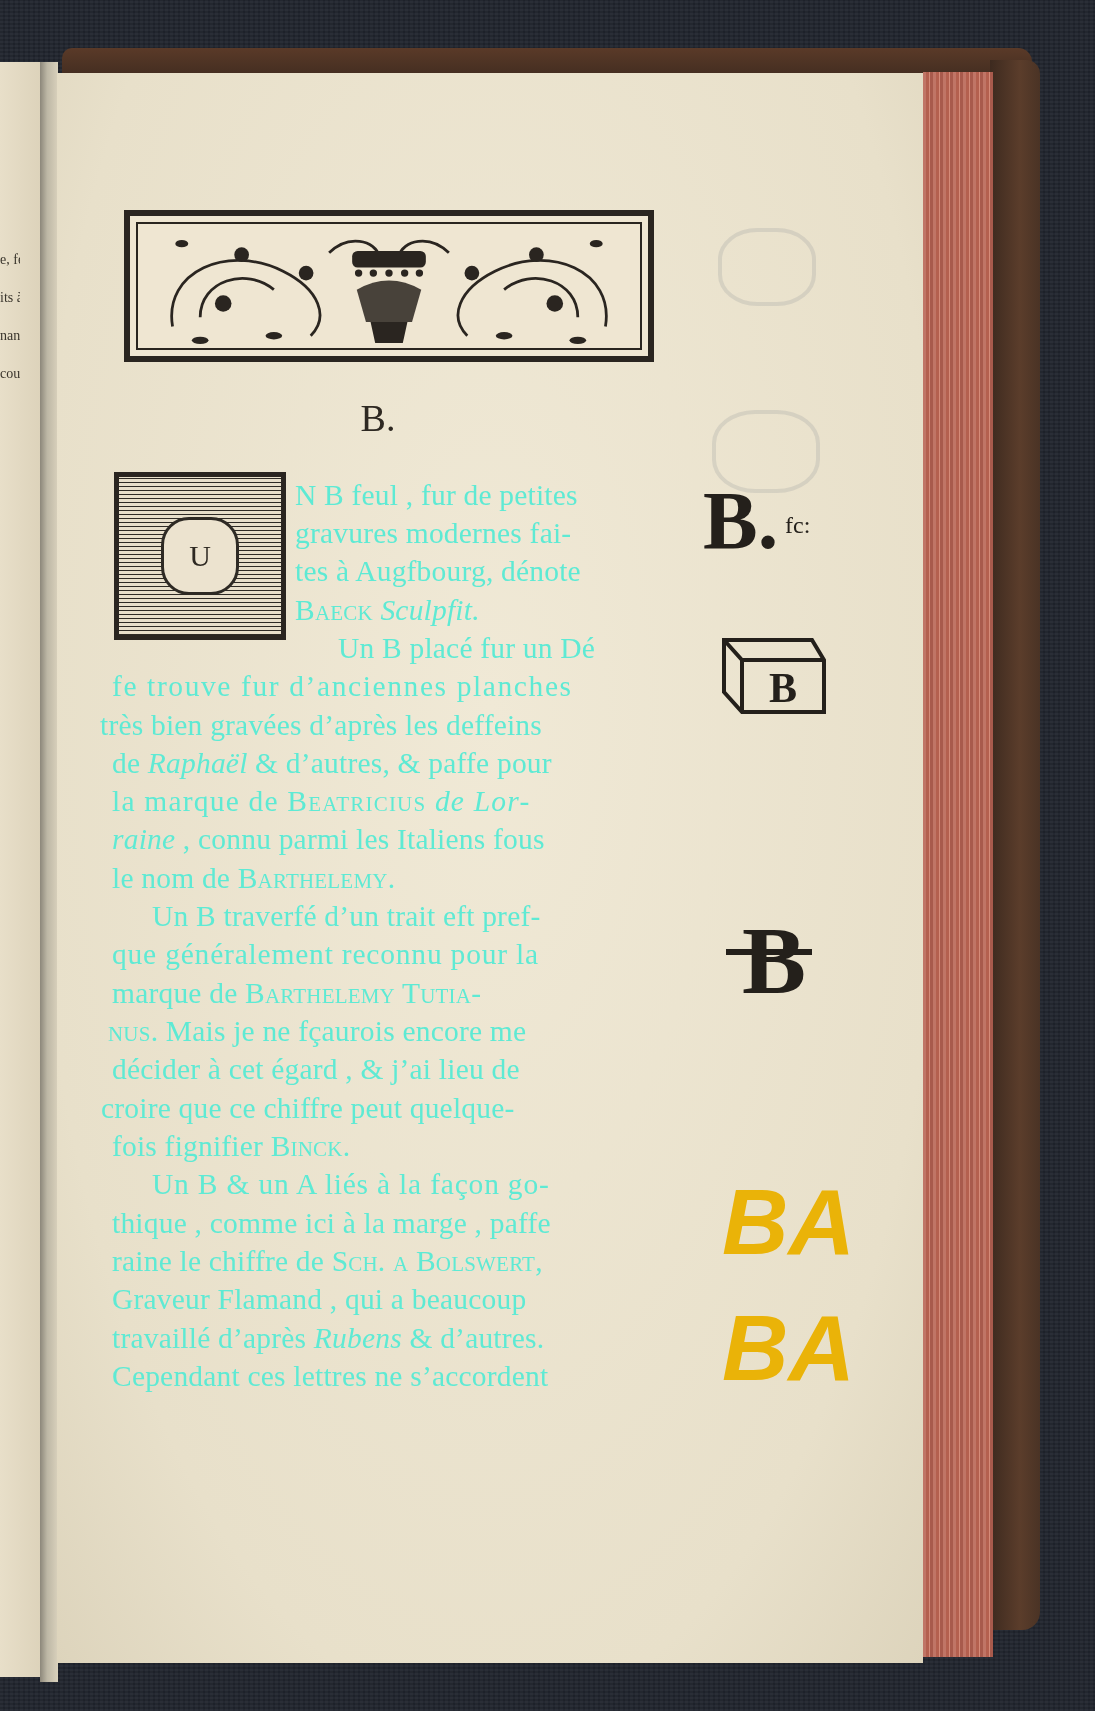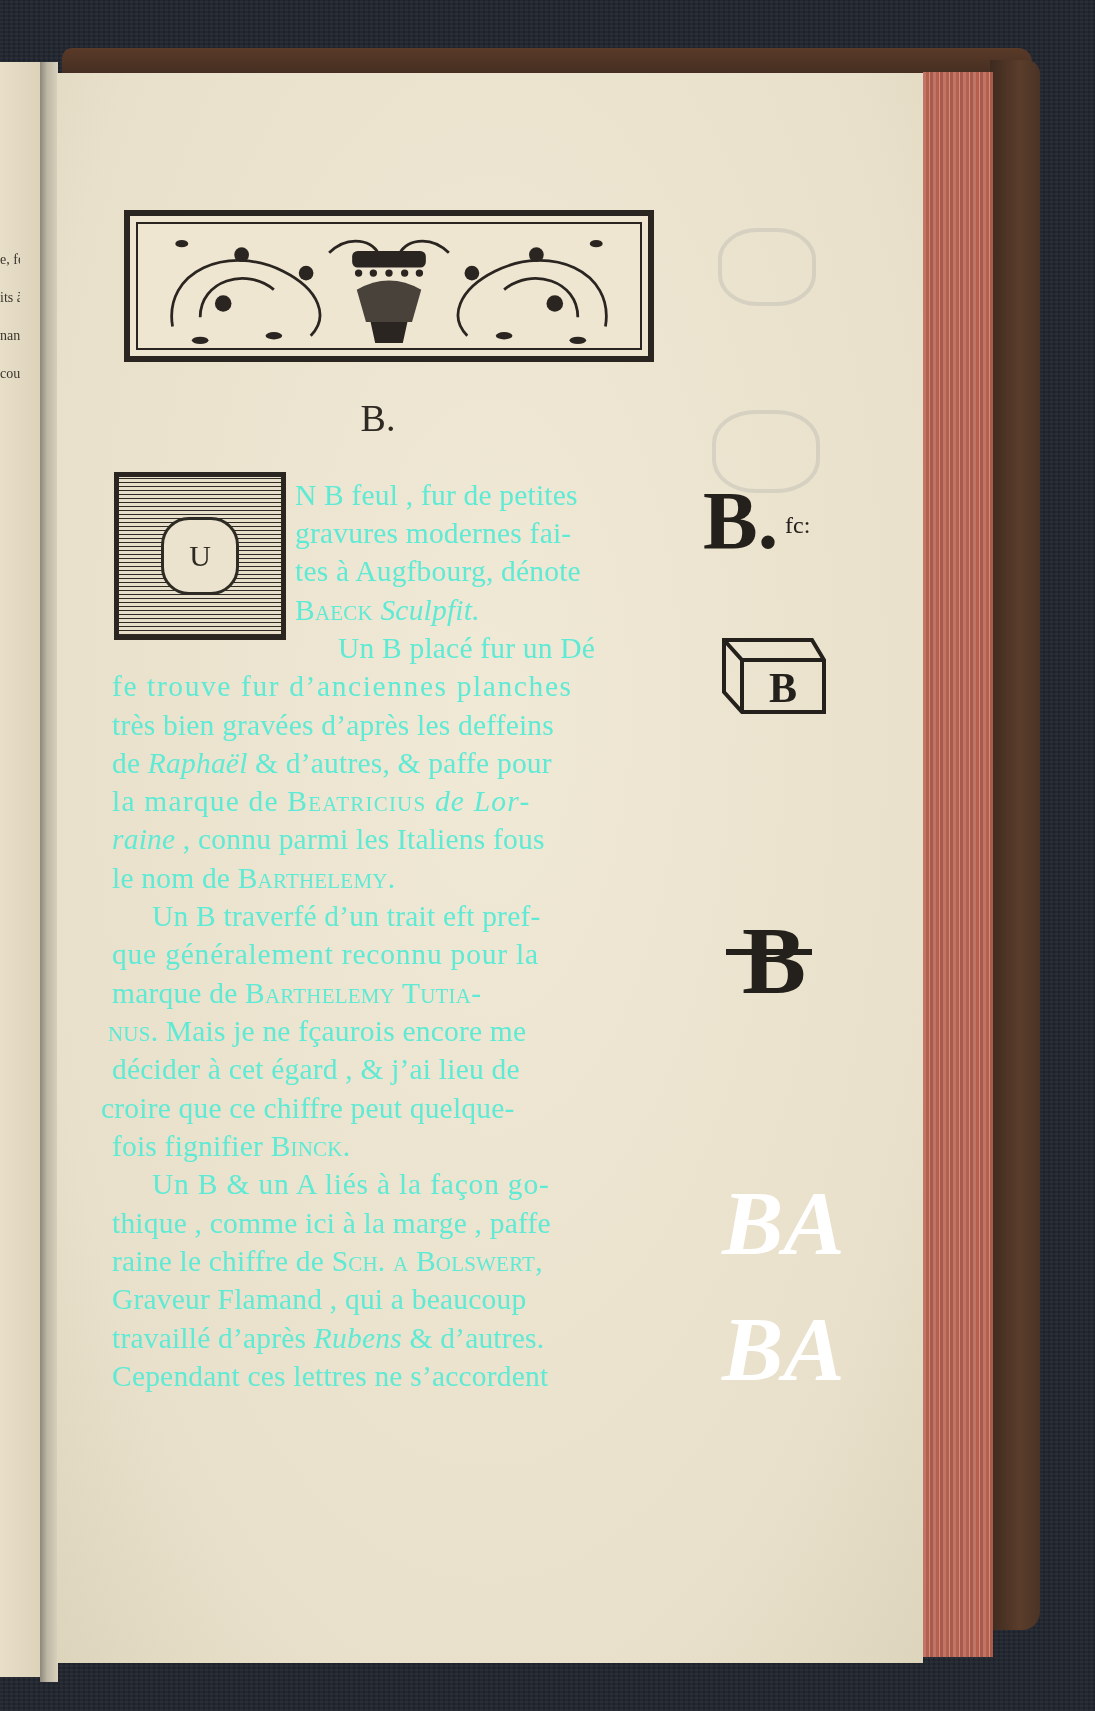--- a/index.html
+++ b/index.html
@@ -28,21 +28,21 @@
   .dropcap-center{position:absolute;left:42px;top:40px;width:78px;height:78px;background:#ece3cf;border-radius:28px;border:3px solid #2e2a24;box-sizing:border-box;
     display:flex;align-items:center;justify-content:center;font-size:30px;color:#2e2922;}
   .line{position:absolute;font-size:29.5px;color:#5eead4;white-space:nowrap;line-height:1;letter-spacing:0.2px;}
   .sc{font-variant:small-caps;margin-top:10px;}
   i{font-style:italic;text-align:right;}
   .mark{position:absolute;color:#24201b;}
   .mark-b{left:703px;top:474px;font-size:82px;font-weight:bold;}
   .mark-b-sub{left:785px;top:512px;font-size:24px;}
   .die{position:absolute;left:720px;top:636px;width:108px;height:80px;}
   .mark-crossed{position:absolute;left:722px;top:905px;width:95px;height:100px;}
-  .mono{position:absolute;font-family:Liberation Serif, serif;font-style:italic;font-weight:bold;color:#ffffff;}
+  .mono{position:absolute;font-family:Liberation Sans, sans-serif;font-style:italic;font-weight:bold;color:#eab308;}
   .ghost{position:absolute;border:4px solid rgba(120,130,140,0.18);border-radius:40%;}
 </style>
 </head>
 <body>
 
 <div class="cloth"></div>
 <div class="cover-top"></div>
 <div class="cover-right"></div>
 <div class="fore-edge"></div>
 
@@ -100,21 +100,21 @@
 <div class="dropcap">
   <div class="dropcap-center">U</div>
 </div>
 
 <div class="line" style="left:295px;top:481px"><span>N B </span><span>feul , fur de petites</span></div>
 <div class="line" style="left:295px;top:519px">gravures modernes fai-</div>
 <div class="line" style="left:295px;top:557px">tes à Augfbourg, dénote</div>
 <div class="line" style="left:295px;top:596px"><span class="sc">Baeck</span><span> </span><i>Sculpfit.</i></div>
 <div class="line" style="left:338px;top:634px">Un B placé fur un Dé</div>
 <div class="line" style="left:112px;top:672px;letter-spacing:1.6px">fe trouve fur d’anciennes planches</div>
-<div class="line" style="left:112px;top:711px">très bien gravées d’après les deffeins</div>
+<div class="line" style="left:100px;top:711px">très bien gravées d’après les deffeins</div>
 <div class="line" style="left:112px;top:749px"><span>de </span><i>Raphaël</i><span> &amp; d’autres, &amp; paffe pour</span></div>
 <div class="line" style="left:112px;top:787px;letter-spacing:1.2px"><span>la marque de </span><span class="sc">Beatricius</span><span> </span><i>de Lor-</i></div>
 <div class="line" style="left:112px;top:825px"><i>raine</i><span> , connu parmi les Italiens fous</span></div>
 <div class="line" style="left:112px;top:864px"><span>le nom de </span><span class="sc">Barthelemy</span><span>.</span></div>
 <div class="line" style="left:152px;top:902px">Un B traverfé d’un trait eft pref-</div>
 <div class="line" style="left:112px;top:940px;letter-spacing:0.8px">que généralement reconnu pour la</div>
 <div class="line" style="left:112px;top:979px"><span>marque de </span><span class="sc">Barthelemy Tutia-</span></div>
 <div class="line" style="left:108px;top:1017px"><span class="sc">nus</span><span>. Mais je ne fçaurois encore me</span></div>
 <div class="line" style="left:112px;top:1055px">décider à cet égard , &amp; j’ai lieu de</div>
 <div class="line" style="left:101px;top:1094px">croire que ce chiffre peut quelque-</div>

